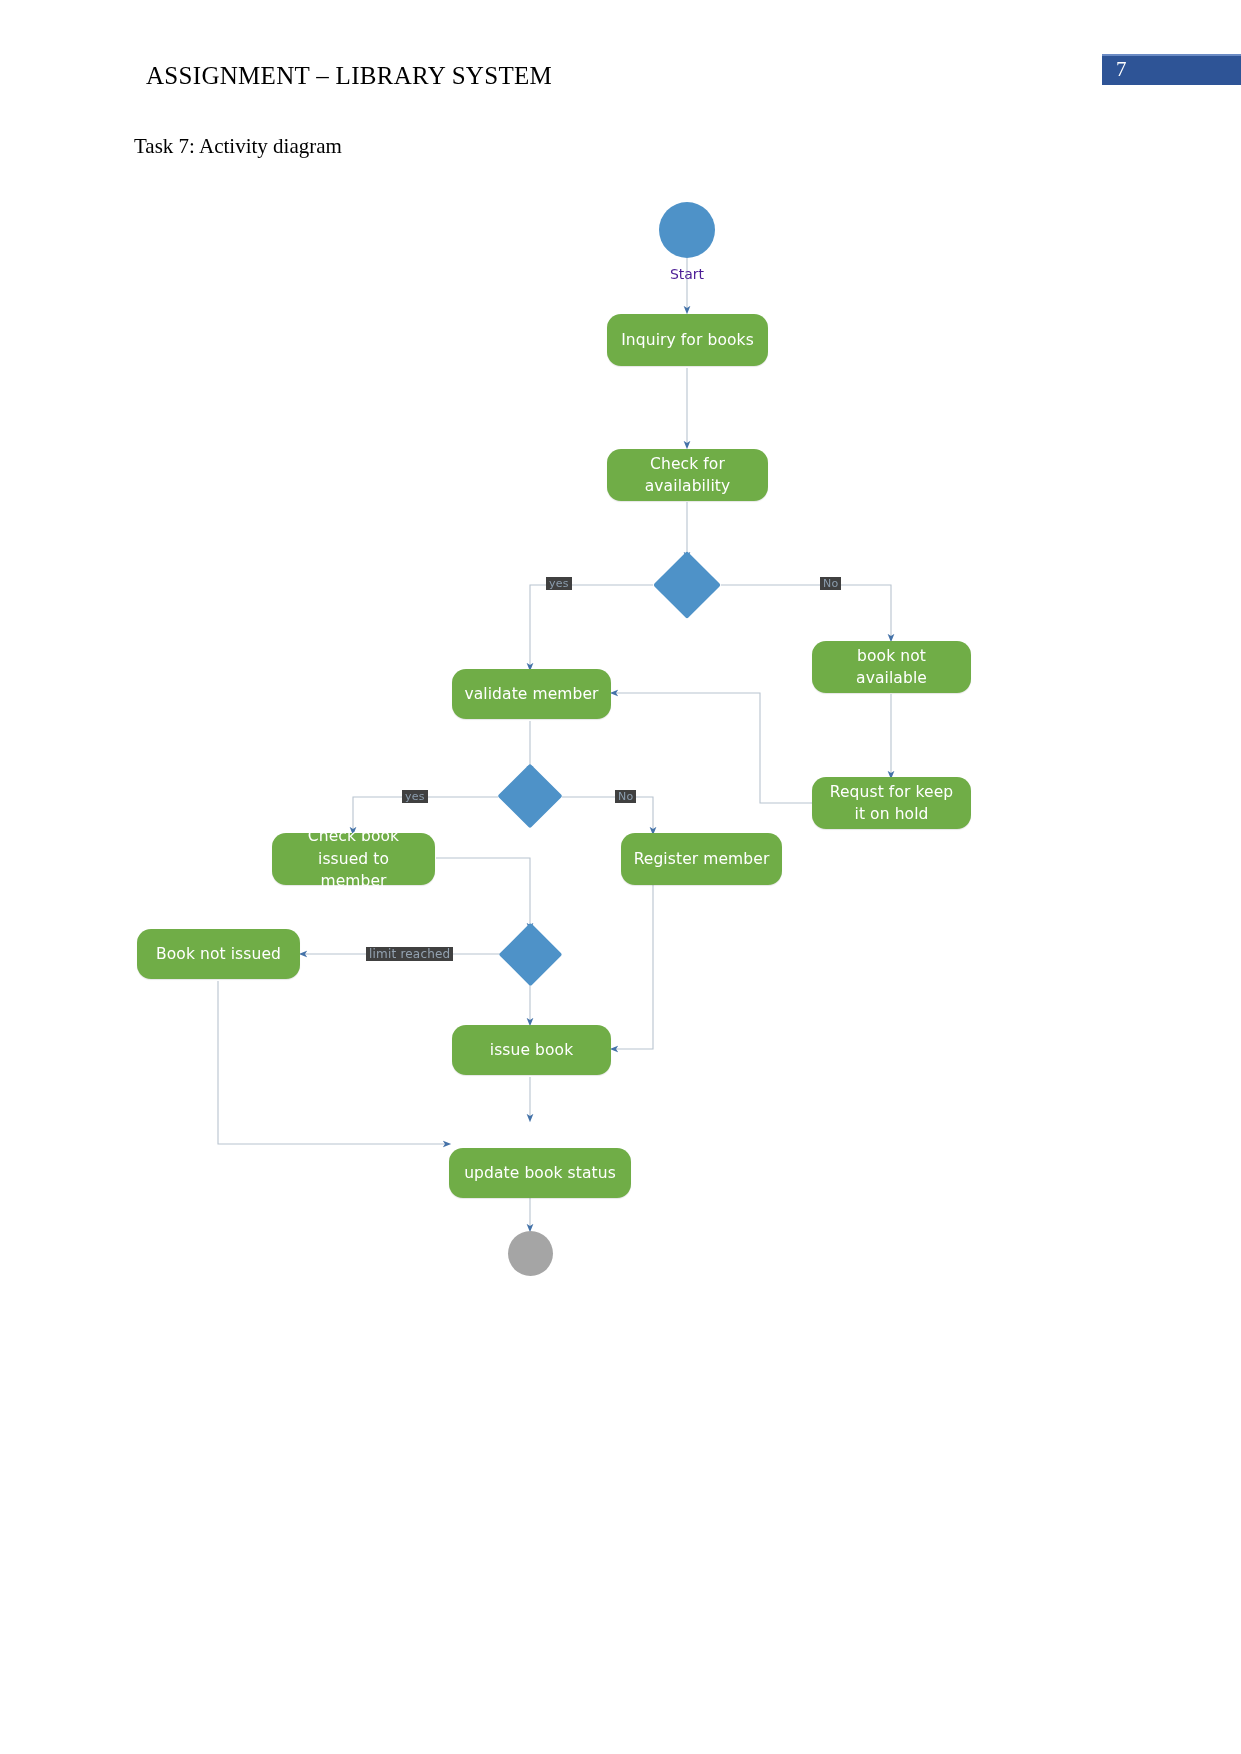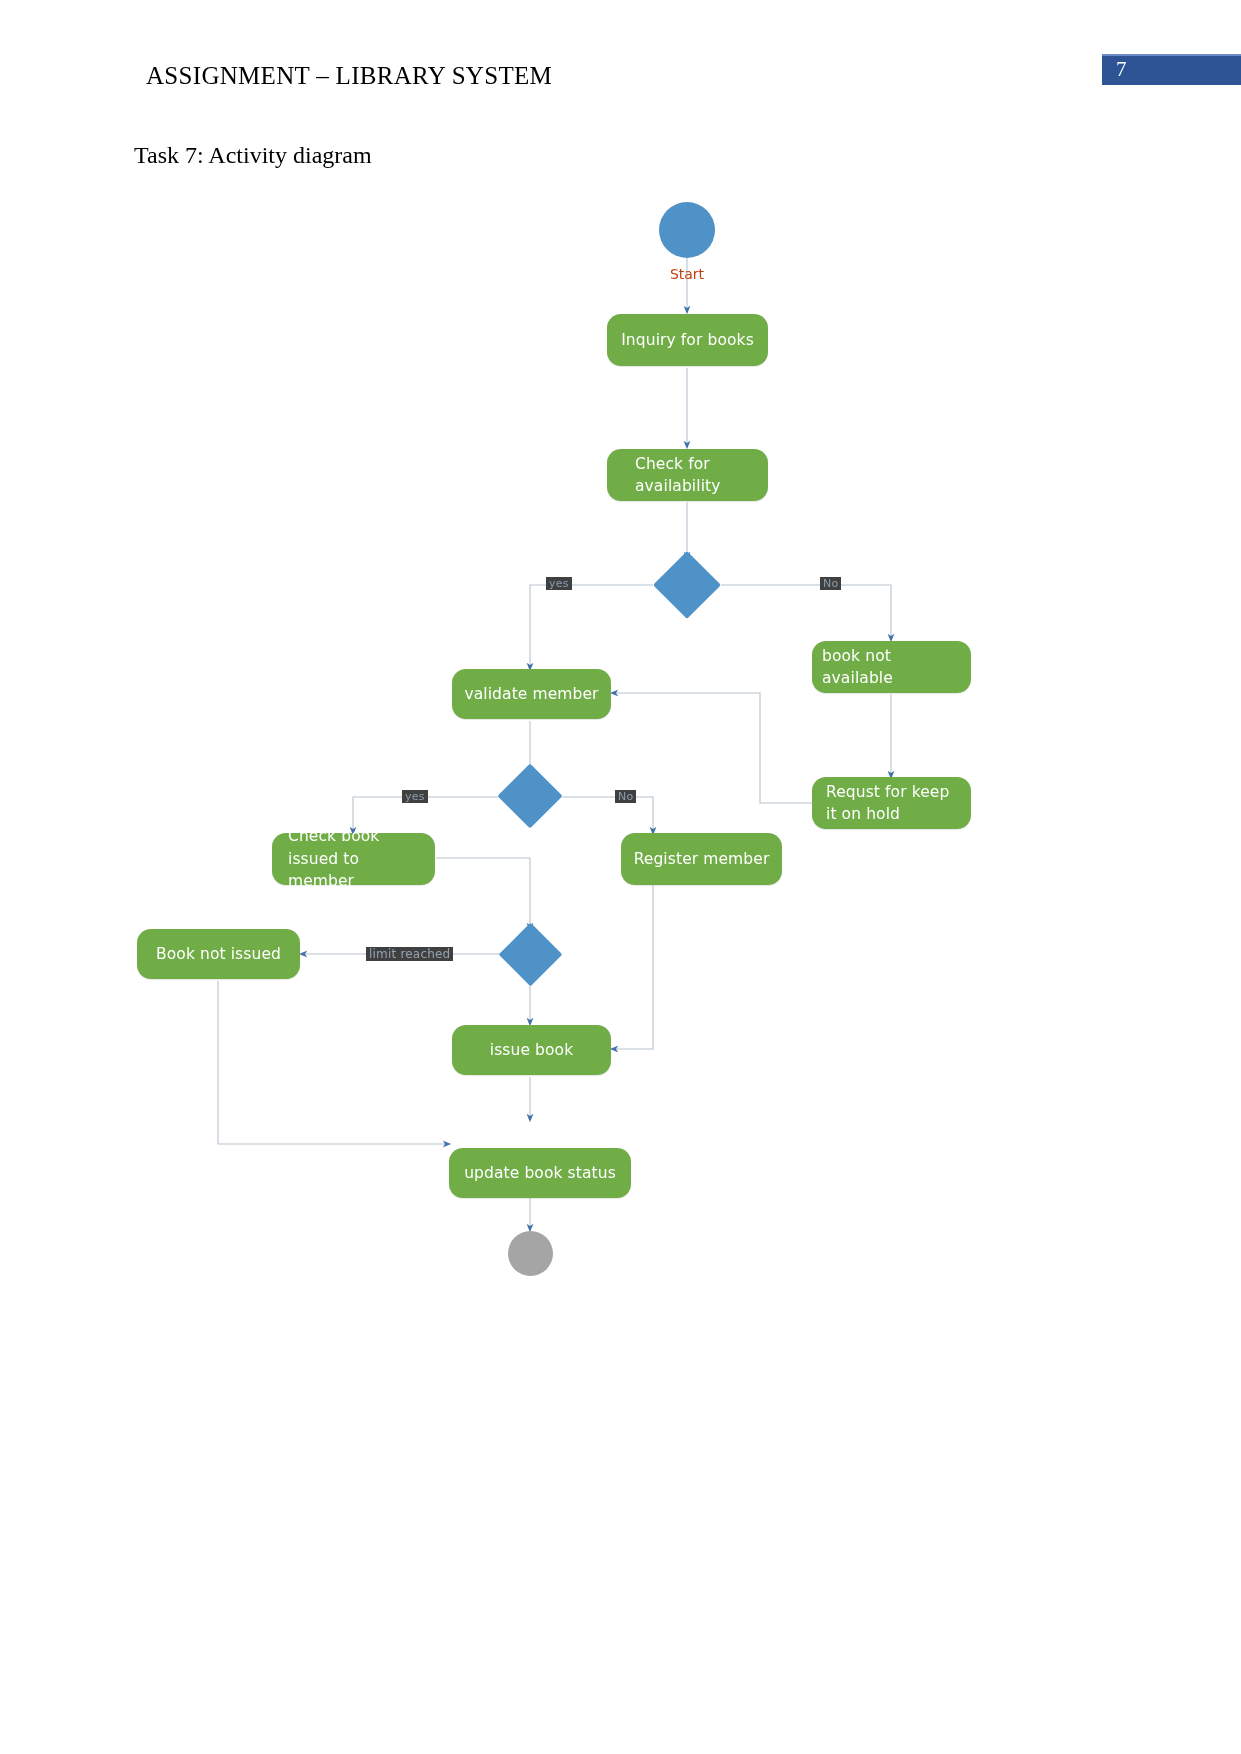--- a/index.html
+++ b/index.html
@@ -46,23 +46,23 @@
     left: 14px;
     top: 1px;
     font-family: "Liberation Serif", serif;
     font-size: 21px;
     color: #ffffff;
   }
 
   #task-heading {
     position: absolute;
     left: 134px;
-    top: 142px;
+    top: 134px;
     font-family: "Liberation Serif", serif;
-    font-size: 24px;
+    font-size: 21px;
     color: #000000;
     white-space: nowrap;
   }
 
   
   #diagram {
     position: absolute;
     left: 0;
     top: 0;
     width: 1241px;
@@ -82,40 +82,41 @@
   }
 
   
   .activity {
     background: #70ad47;
     border-radius: 14px;
     color: #ffffff;
     display: flex;
     align-items: center;
     justify-content: center;
+    text-align: center;
     font-family: "DejaVu Sans", sans-serif;
     font-size: 15.5px;
     line-height: 1.45;
     padding: 4px 10px;
     letter-spacing: 0.1px;
     box-shadow: 0 1px 1px rgba(0,0,0,0.10);
   }
 
   
   .circle-node {
     border-radius: 50%;
   }
   .start-circle { background: #4e92c8; }
   .end-circle   { background: #a5a5a5; }
 
   .start-label {
     position: absolute;
     font-family: "DejaVu Sans", sans-serif;
     font-size: 14px;
-    color: #c2410c;
+    color: #4c1d95;
     white-space: nowrap;
     text-align: center;
   }
 
   
   .decision {
     background: #4e92c8;
     transform: rotate(45deg);
     border-radius: 2px;
   }

